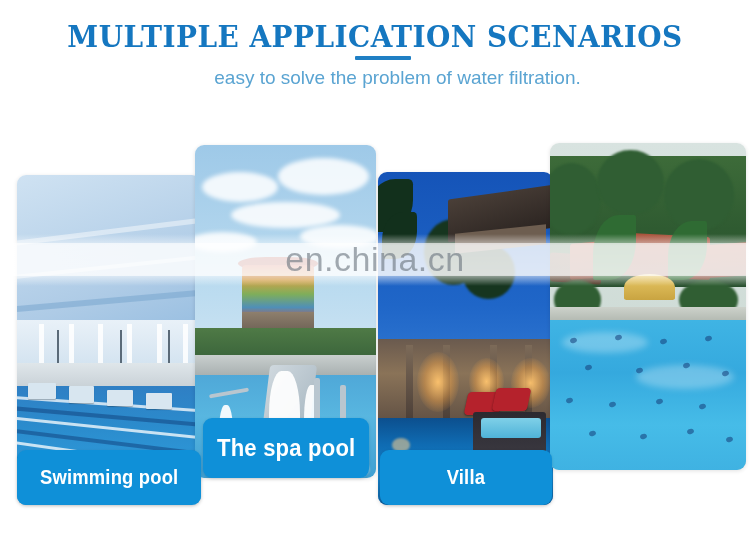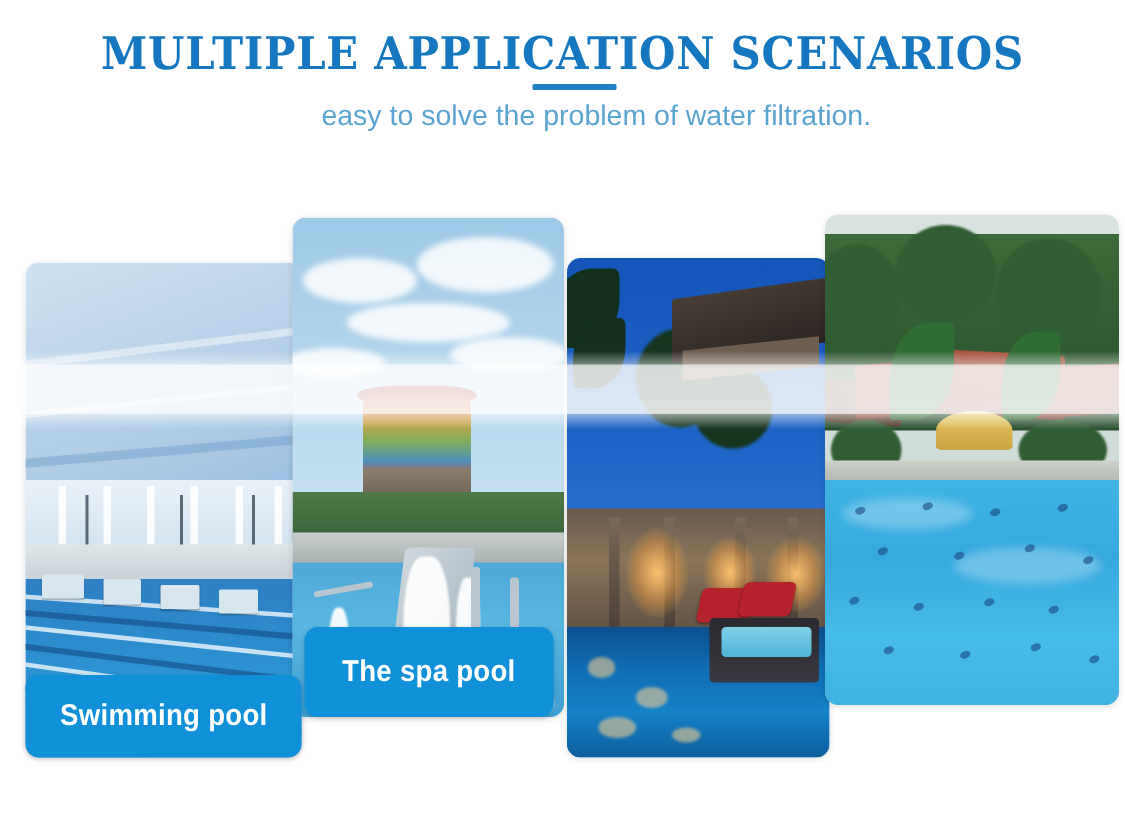--- a/index.html
+++ b/index.html
@@ -61,21 +61,21 @@
     border-radius:9px;
     color:#ffffff;
     font-weight:bold;
     display:flex; align-items:center; justify-content:center;
     text-align:center;
     line-height:1.12;
     letter-spacing:0.2px;
     box-shadow:0 1px 3px rgba(0,0,0,0.15);
   }
   #chip-1 { left:17px;  top:450px; width:184px; height:55px; font-size:20px; }
-  #chip-2 { left:203px; top:418px; width:166px; height:60px; font-size:20px; }
+  #chip-2 { left:203px; top:418px; width:166px; height:60px; font-size:24px; }
   #chip-3 { left:380px; top:450px; width:172px; height:55px; font-size:20px; }
   #chip-4 { left:563px; top:413px; width:168px; height:57px; font-size:19px; }
   .chip-text { transform:scaleX(0.92); white-space:pre-line; }
 
   
   .wm-band {
     position:absolute; left:0; top:243px; width:750px; height:33px;
     background:rgba(255,255,255,0.62);
     pointer-events:none;
   }
@@ -311,21 +311,25 @@
           <div class="p4-tile" style="left:70%; top:73%;"></div>
           <div class="p4-tile" style="left:90%; top:78%;"></div>
         </div>
       </div>
     </div>
 
   </div>
 
   <div class="wm-band-soft"></div>
   <div class="wm-band"></div>
+  <div class="watermark">en.china.cn</div>
 
   <div class="label-chip" id="chip-1">
     <span class="chip-text">Swimming pool</span>
   </div>
   <div class="label-chip" id="chip-2">
     <span class="chip-text">The spa pool</span>
   </div>
+  <div class="label-chip" id="chip-3">
+    <span class="chip-text">Villa</span>
+  </div>
 
 </div>
 
 </body></html>

